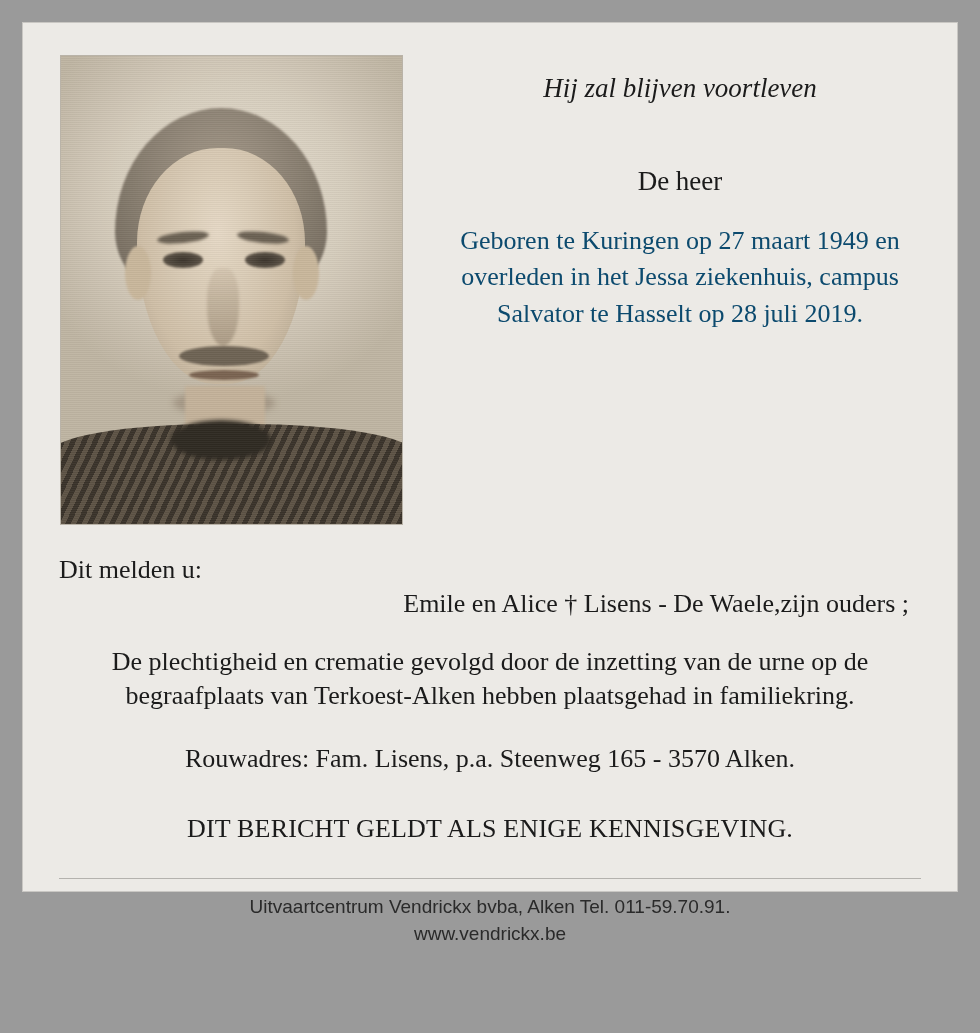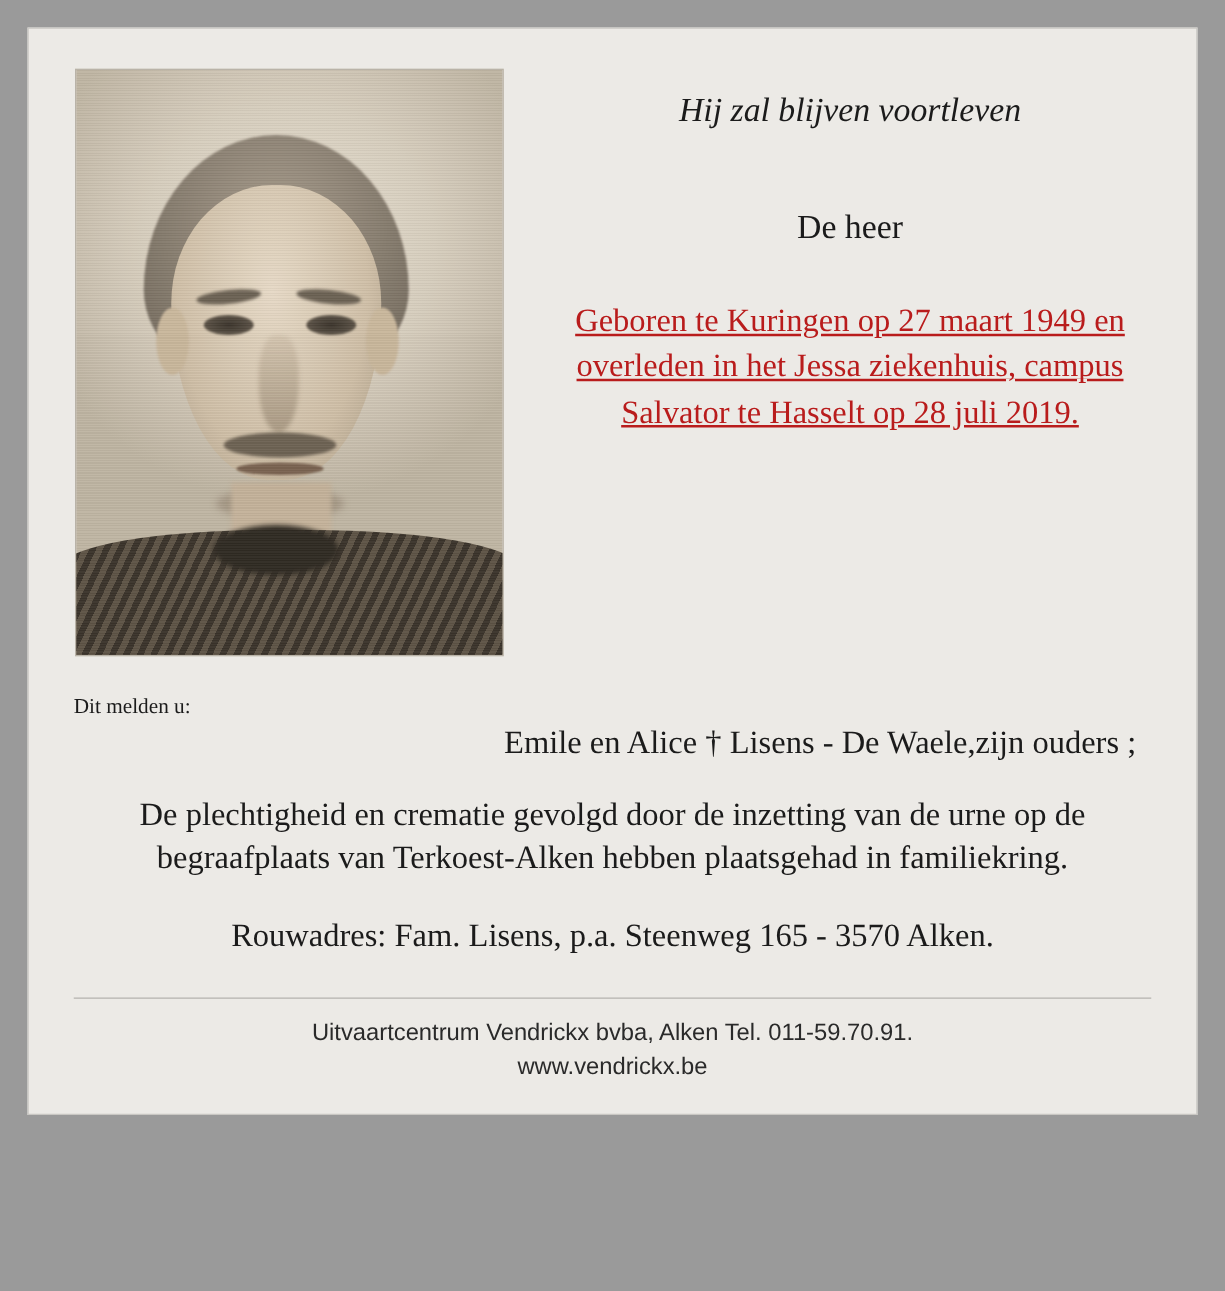--- a/index.html
+++ b/index.html
@@ -206,33 +206,32 @@
   .deceased-name {
     font-size: 45px;
     letter-spacing: 0.5px;
     color: #121212;
     margin-top: 30px;
     font-weight: 400;
   }
   .dates {
     font-size: 26px;
     line-height: 1.42;
-    color: #b91c1c;
-    margin-top: 42px;
+    color: #0c4a6e;
+    margin-top: 26px;
     padding: 0 8px;
-    text-decoration: underline;
   }
 
   
   .body-block {
     padding: 22px 36px 0 36px;
     color: #1b1b1b;
   }
   .announce-lead {
-    font-size: 17px;
+    font-size: 26px;
     margin: 8px 0 0 0;
   }
   .relatives-row {
     display: flex;
     justify-content: flex-end;
     font-size: 26px;
     margin-top: 4px;
   }
   .relatives-row .rel-name { text-align: left; }
   .relatives-row .rel-rel { text-align: right; padding-right: 12px; }
@@ -314,20 +313,21 @@
 
         <div class="relatives-row">
           <span class="rel-name">Emile en Alice † Lisens - De Waele,</span>
           <span class="rel-rel">zijn ouders ;</span>
         </div>
 
         <div class="ceremony">De plechtigheid en crematie gevolgd door de inzetting van de urne op de begraafplaats van Terkoest-Alken hebben plaatsgehad in familiekring.</div>
 
         <div class="address">Rouwadres: Fam. Lisens, p.a. Steenweg 165 - 3570 Alken.</div>
 
+        <div class="notice">DIT BERICHT GELDT ALS ENIGE KENNISGEVING.</div>
       </div>
 
       <hr class="rule">
 
       <div class="footer">
         <div>Uitvaartcentrum Vendrickx bvba, Alken Tel. 011-59.70.91.</div>
         <div>www.vendrickx.be</div>
       </div>
 
     </div>

